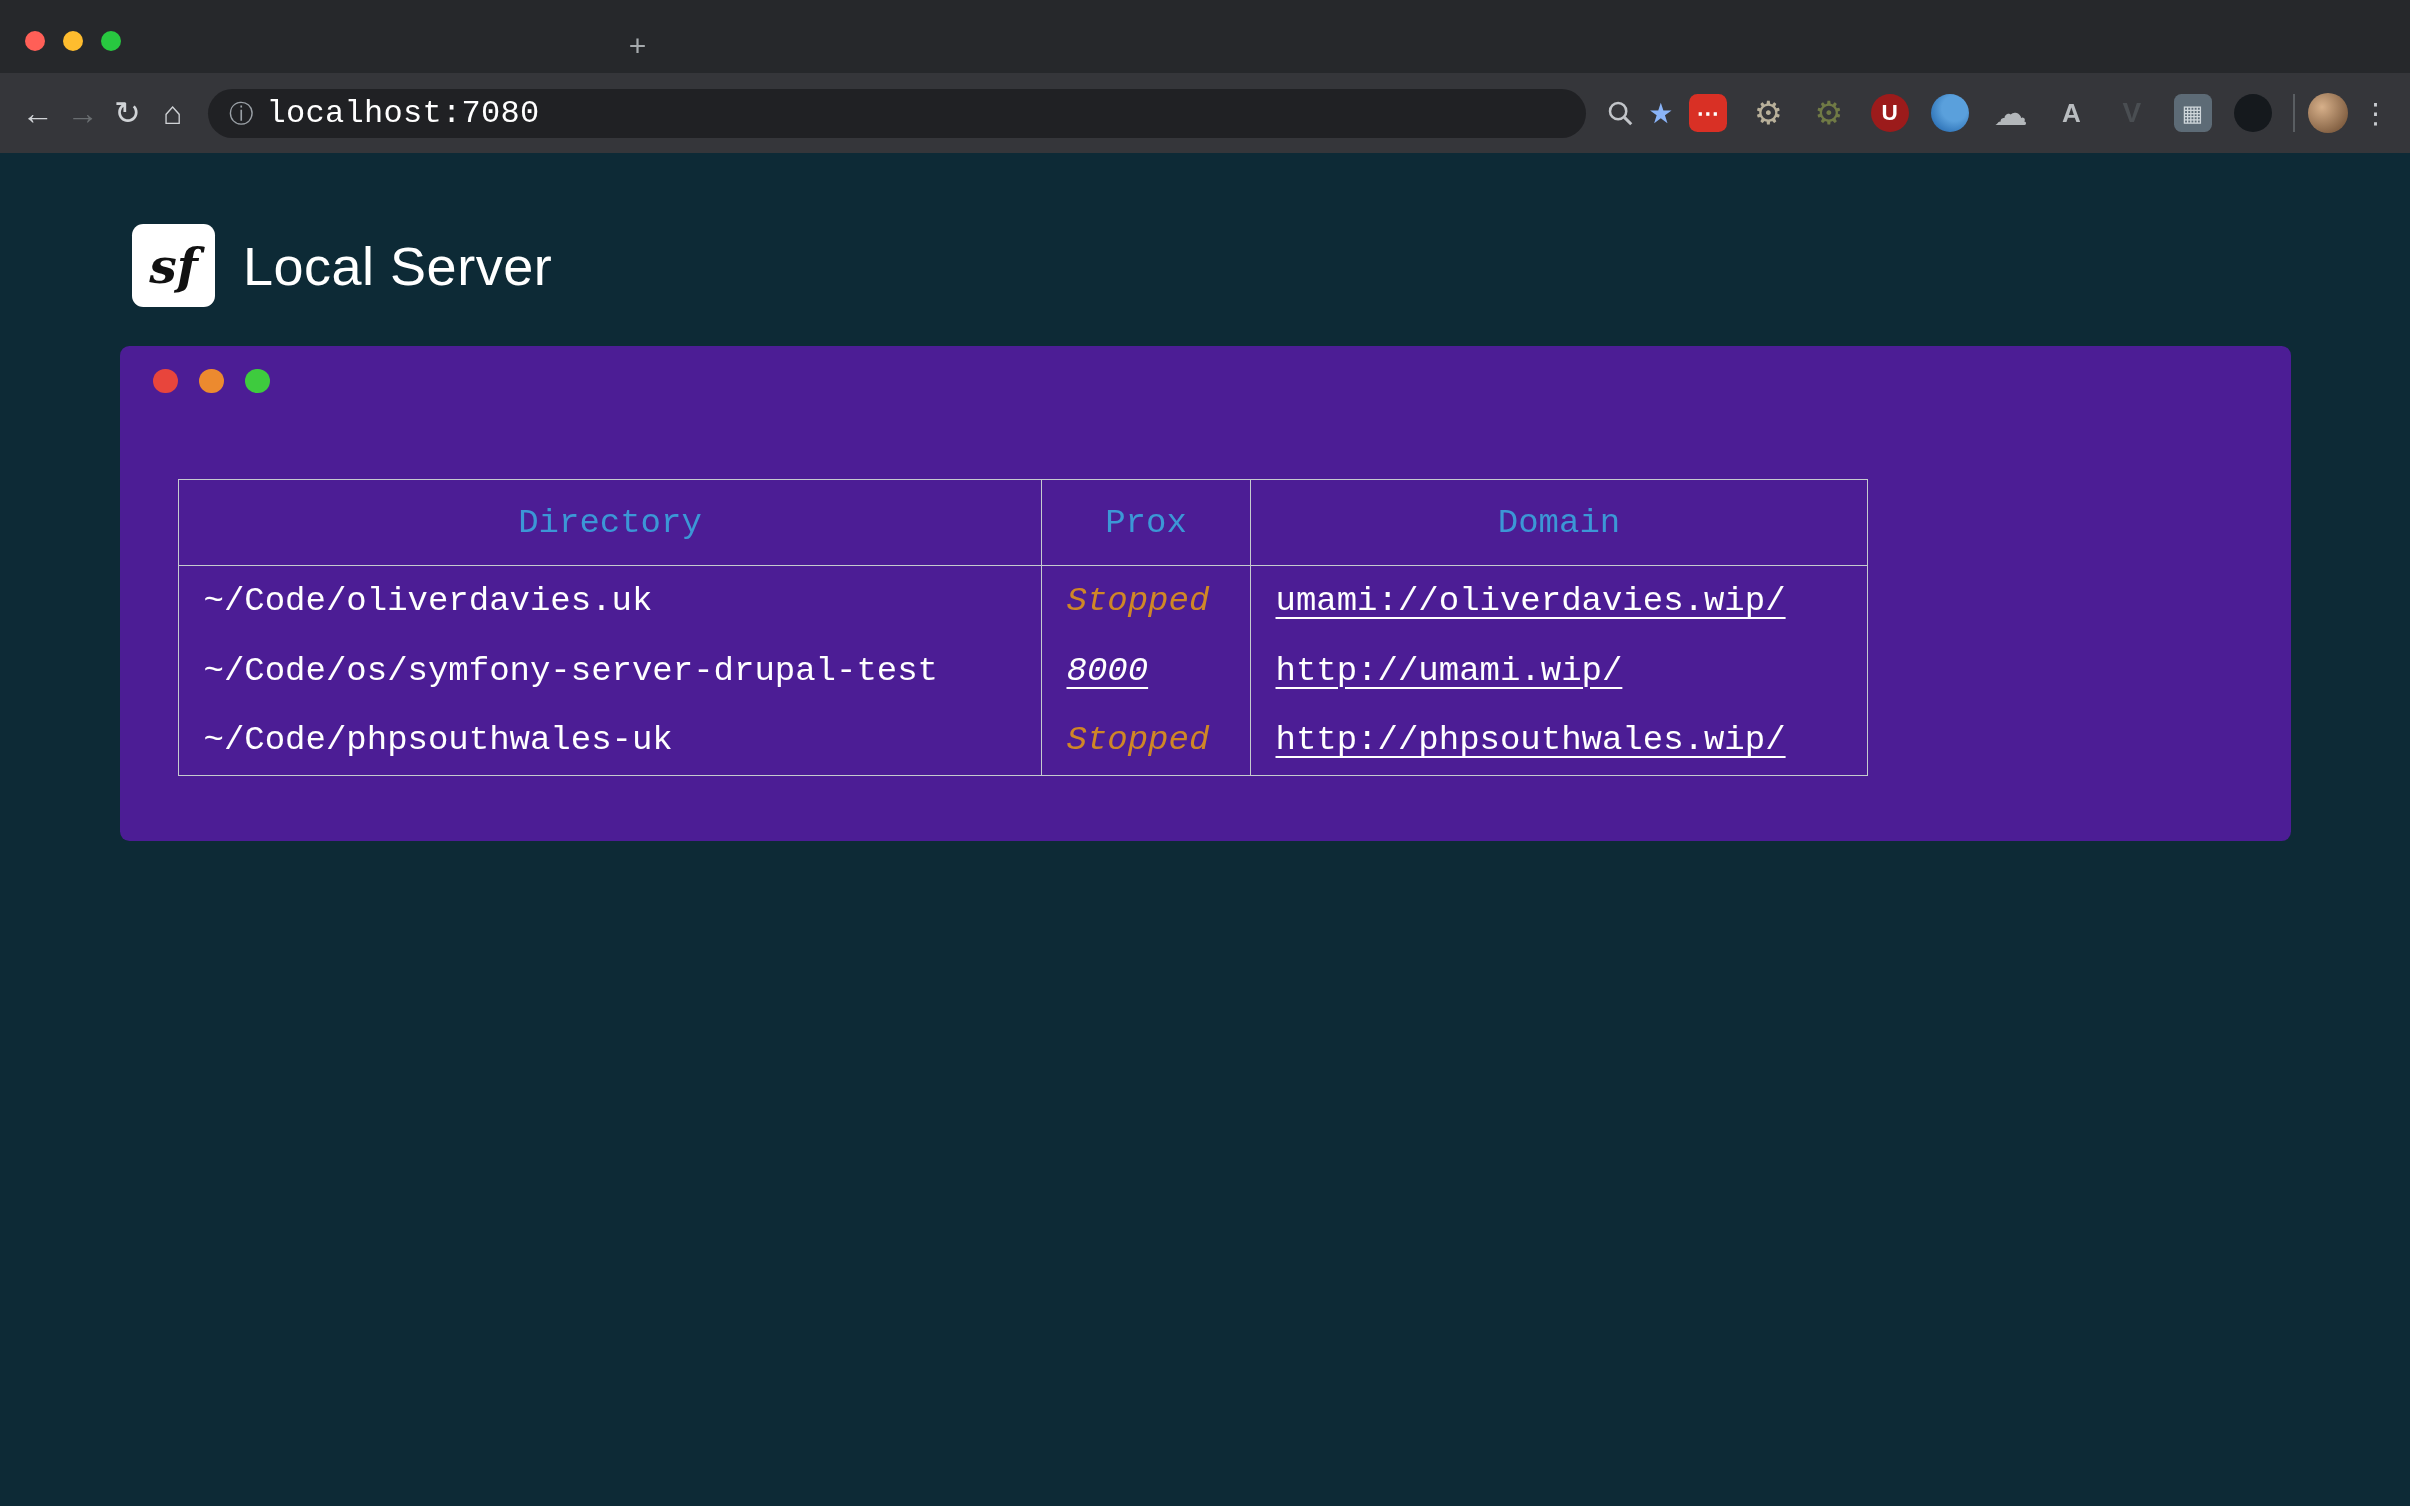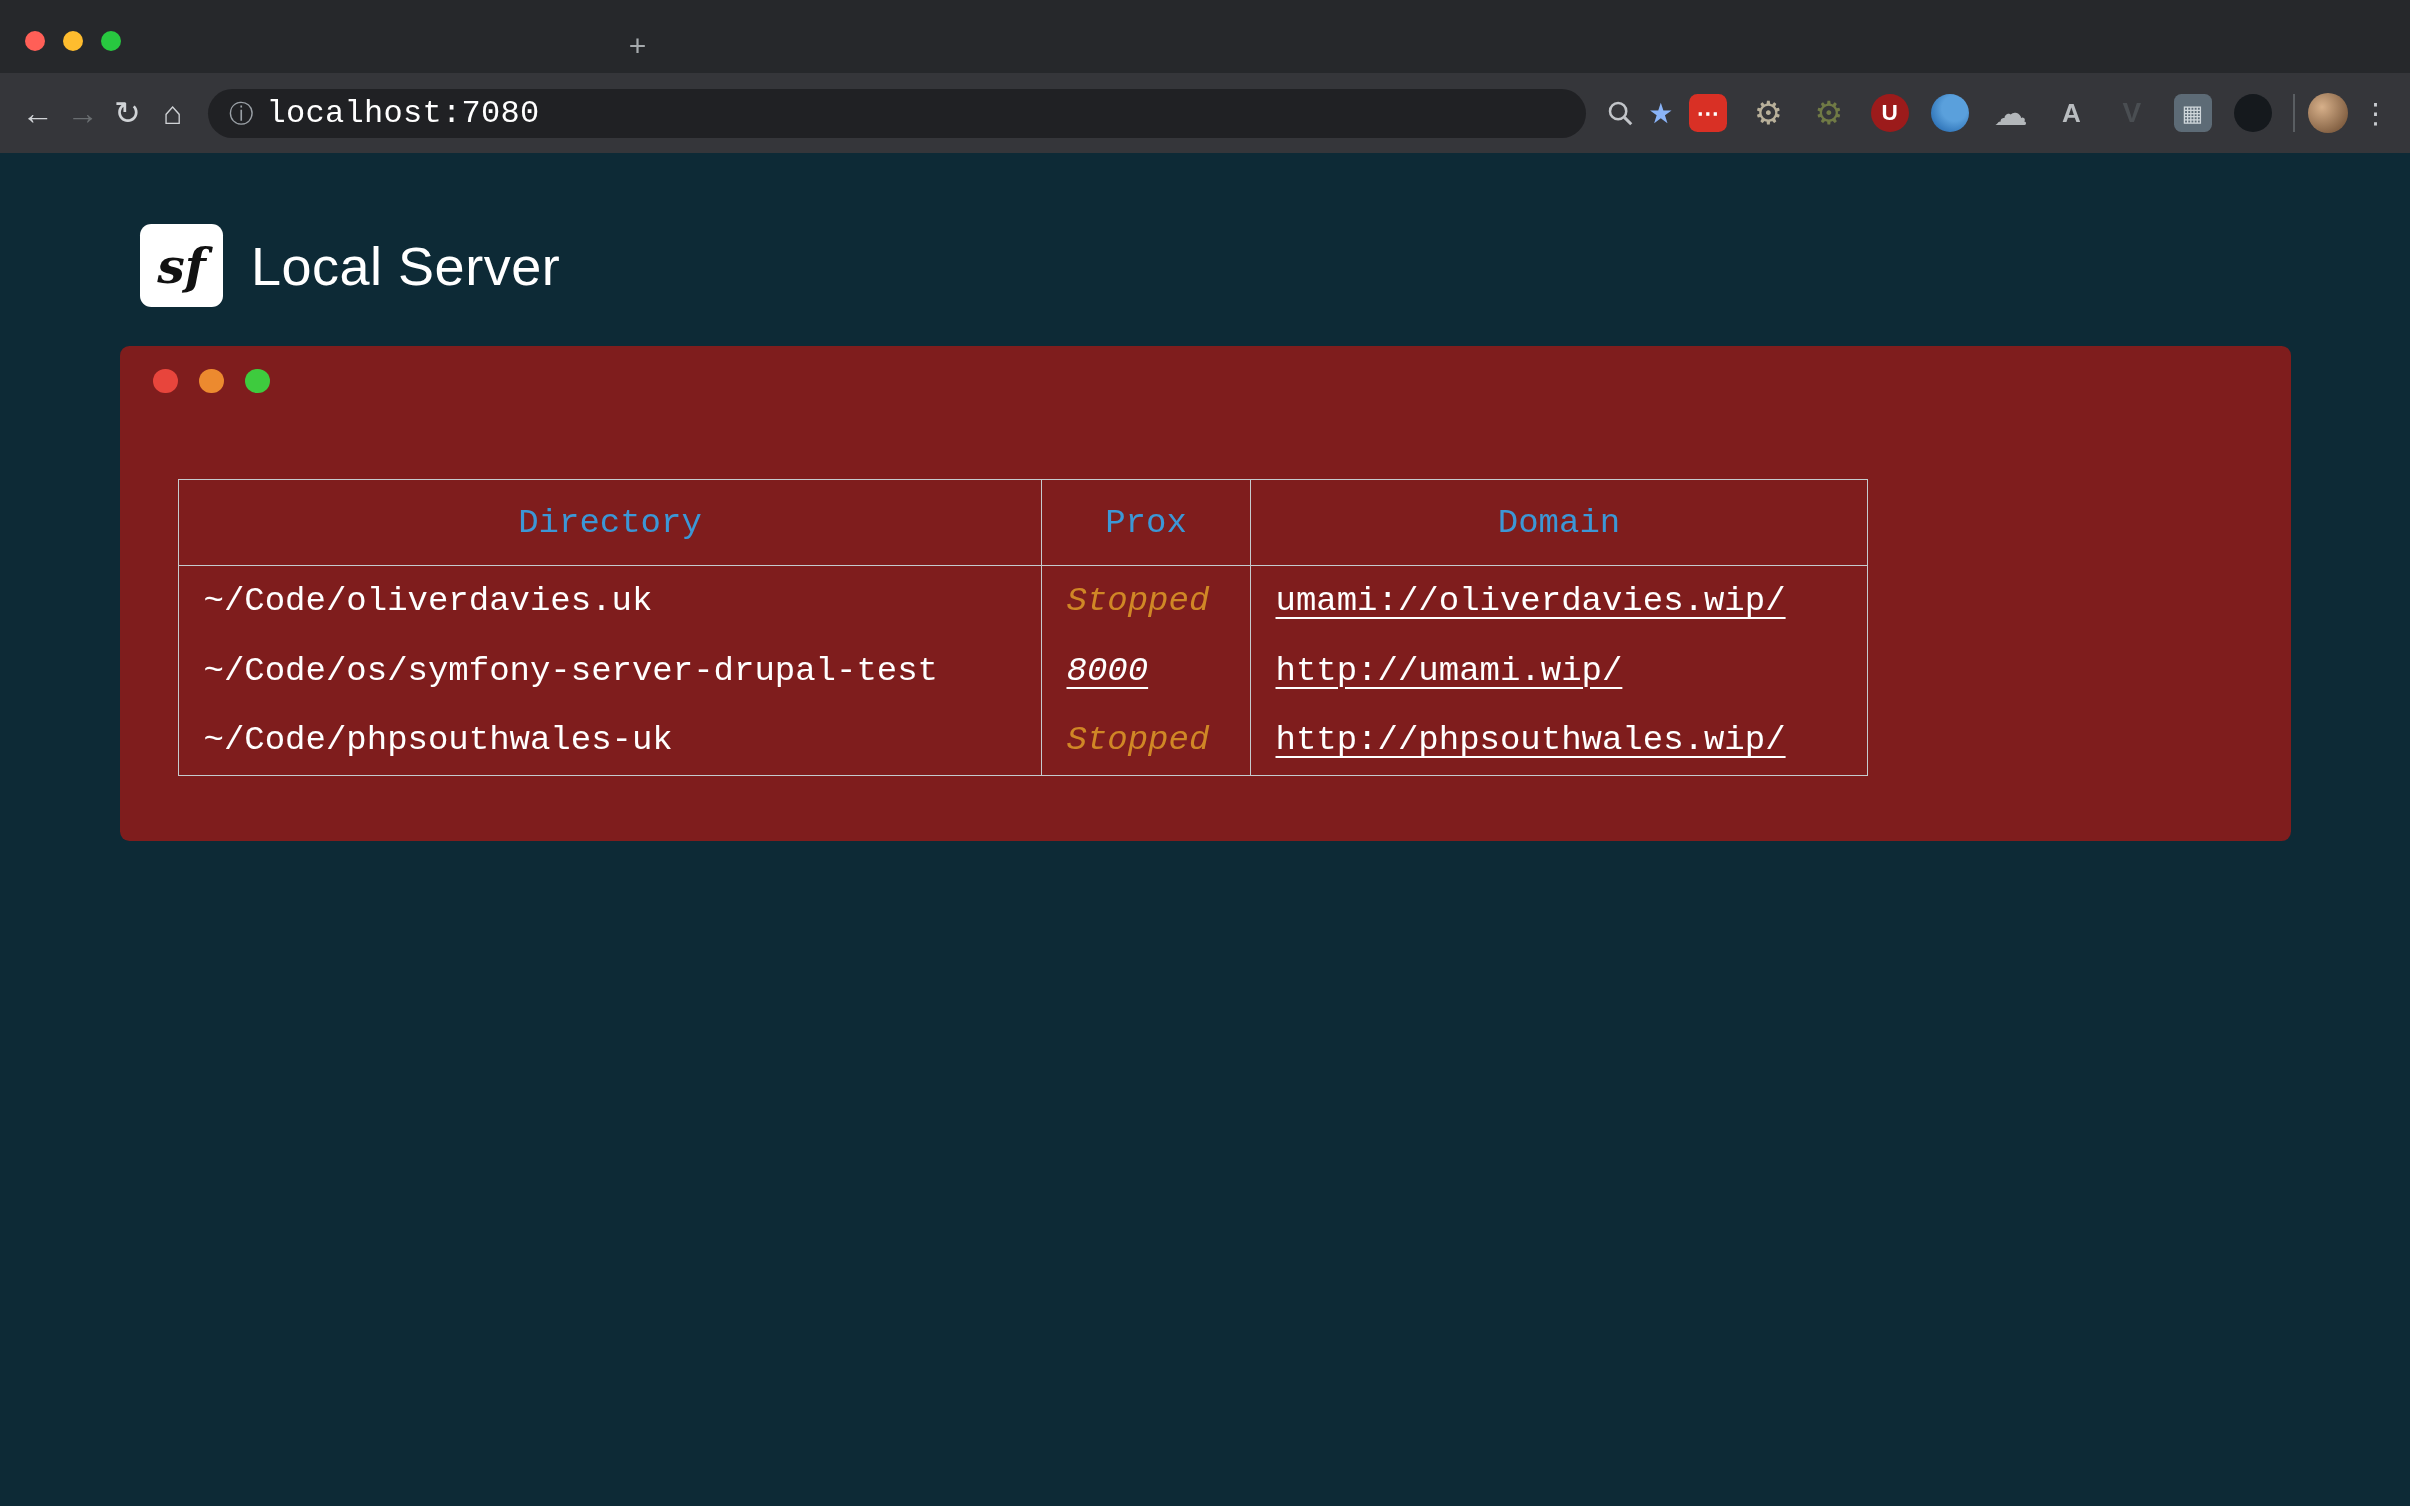--- a/index.html
+++ b/index.html
@@ -50,28 +50,28 @@
   .ext-8 { background:#5d6b76; border-radius:7.5px; color:#cfd6da; font-size:22.6px; }
   .ext-9 { background:#15191d; border-radius:50%; }
   .toolbar-sep { width:1.9px; height:38px; background:#5a5e62; margin:0 13px; flex:0 0 auto; }
   .avatar { width:40px; height:40px; border-radius:50%;
             background:radial-gradient(circle at 35% 35%, #d7b08a, #7d5b3e 80%); flex:0 0 auto; }
   .menu-btn { width:41px; height:41px; display:flex; align-items:center; justify-content:center;
               color:#c9ccd0; font-size:28px; flex:0 0 auto; margin-left:7.5px; }
 
   
   .content { position:absolute; top:153px; left:0; right:0; bottom:0; background:#0d2a36; }
-  .brand { position:absolute; left:140px; top:71px; display:flex; align-items:center; gap:28px; }
+  .brand { position:absolute; left:132px; top:71px; display:flex; align-items:center; gap:28px; }
   .logo { width:83px; height:83px; background:#ffffff; border-radius:11.3px; display:flex;
           align-items:center; justify-content:center; color:#111;
           font-family:"DejaVu Serif", serif; font-style:italic; font-weight:bold; font-size:49px; }
   .page-title { color:#ffffff; font-size:54px; font-weight:400; letter-spacing:0.5px; }
 
   .panel { position:absolute; left:120px; top:193px; width:2171px; height:495px;
-           background:#7f1d1d; border-radius:9.4px; }
+           background:#4c1d95; border-radius:9.4px; }
   .panel-dots { position:absolute; left:33px; top:22.6px; display:flex; gap:21.7px; }
   .panel-dots span { width:24.5px; height:24.5px; border-radius:50%; display:block; }
   .pd-red    { background:#e8453c; }
   .pd-orange { background:#ec8a2f; }
   .pd-green  { background:#3ecb3e; }
 
   .server-table { position:absolute; left:58px; top:133px; width:1688px;
                   border-collapse:collapse; table-layout:fixed;
                   font-family:"Liberation Mono", monospace; font-size:34px; }
   .server-table col.c-dir { width:863px; }

